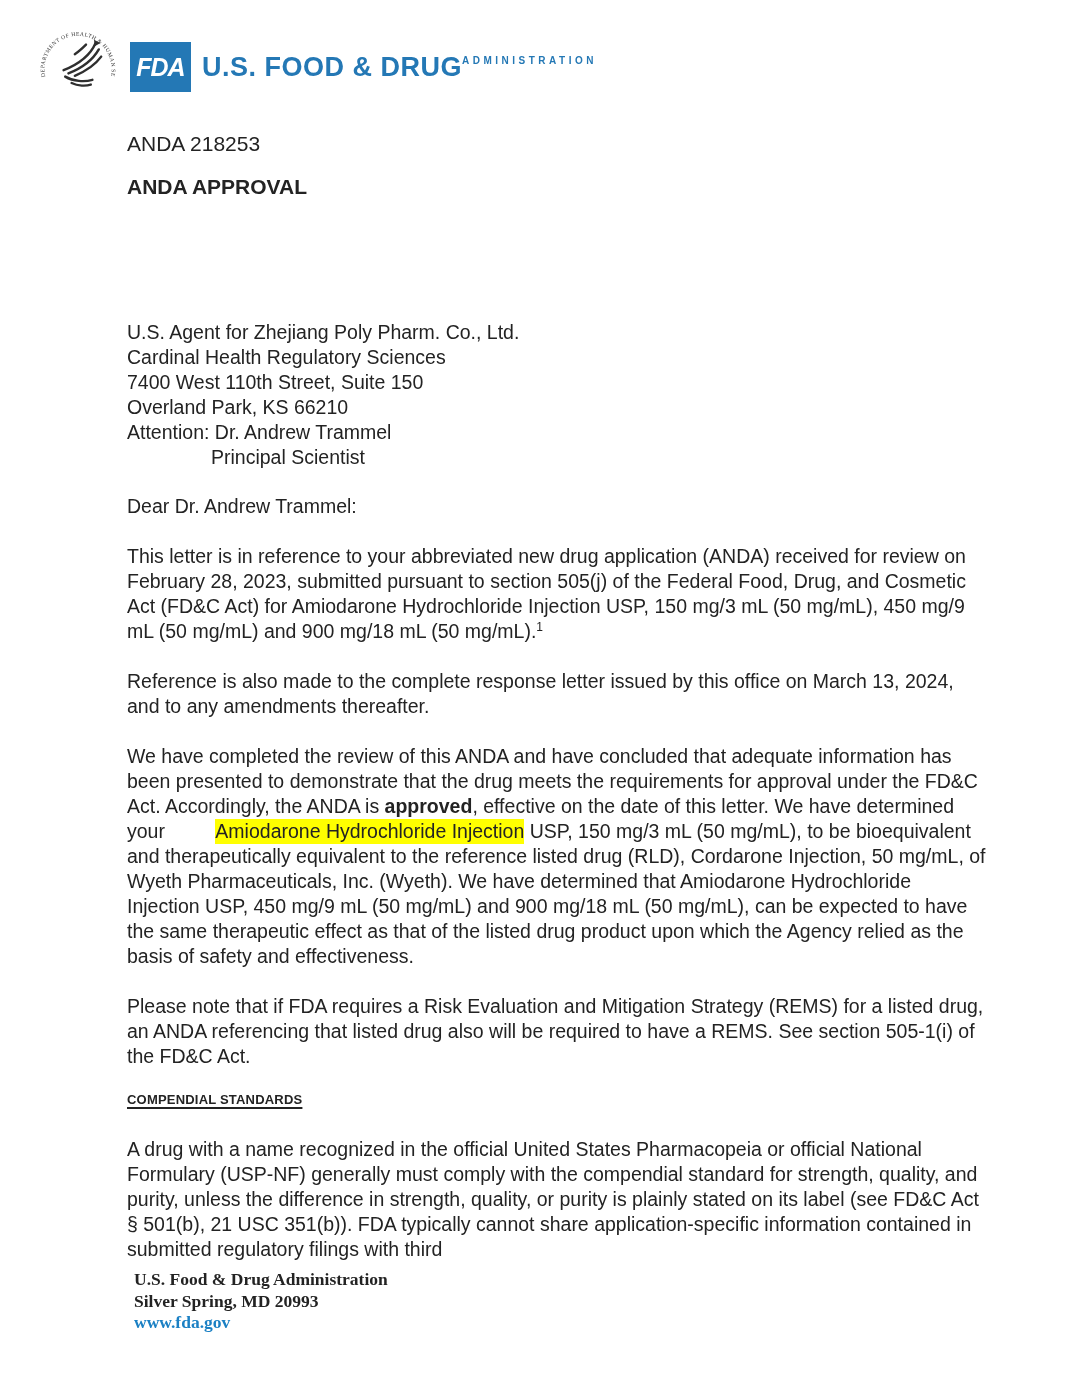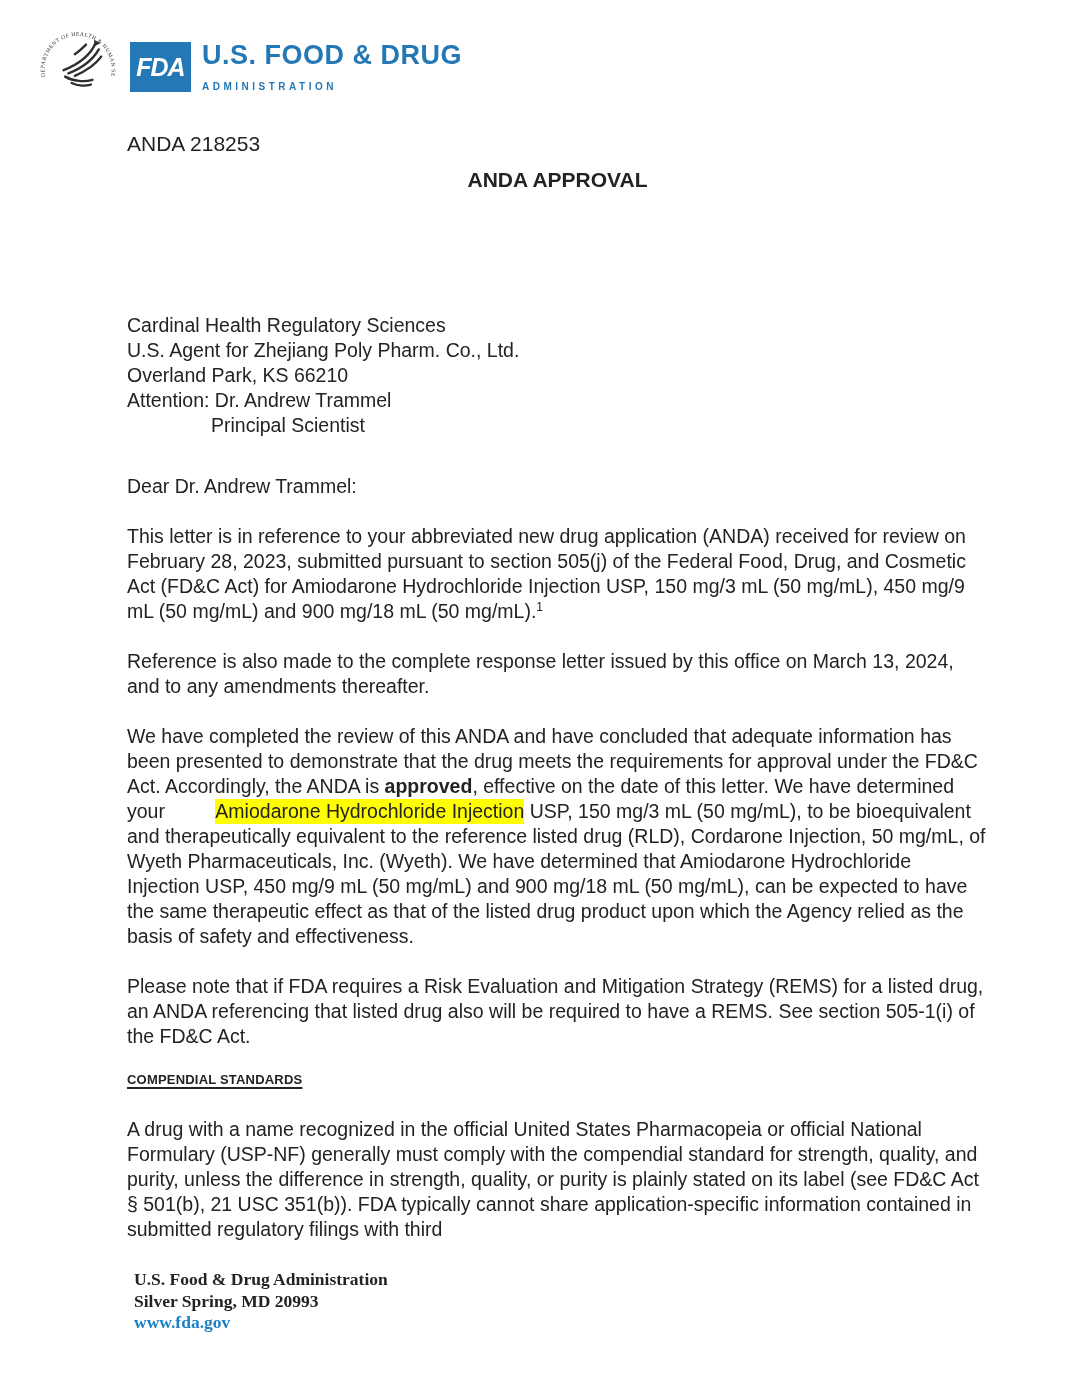--- a/index.html
+++ b/index.html
@@ -29,21 +29,21 @@
     width: 61px; height: 50px;
     background: var(--brand, #2478b5);
     color: #ffffff;
     display: flex; align-items: center; justify-content: center;
     font-weight: bold;
     font-style: italic;
     font-size: 25px;
     letter-spacing: -1px;
     margin-right: 11px;
   }
-  .brand { display: flex; flex-direction: column; justify-content: center; gap: 8px; }
+  .brand { display: flex; flex-direction: row; justify-content: center; }
   .brand-line1 {
     color: var(--brand, #2478b5);
     font-weight: bold;
     font-size: 27px;
     letter-spacing: 0.5px;
     line-height: 30px;
   }
   .brand-line2 {
     color: var(--brand, #2478b5);
     font-weight: bold;
@@ -55,29 +55,29 @@
   
   .content {
     padding: 131px 92px 0 127px;
     font-size: 19.5px;
     line-height: 25px;
   }
   .anda-number { font-size: 21px; line-height: 26px; }
   .approval-label {
     font-size: 21px;
     font-weight: bold;
-    text-align: center;
+    text-align: left;
     line-height: 26px;
-    margin-top: 10px;
+    margin-top: 17px;
   }
   .recipient { margin-top: 120px; }
   .recipient div { line-height: 25px; }
   .attention-title { padding-left: 84px; }
 
-  .salutation { margin-top: 36px; }
+  .salutation { margin-top: 24px; }
   p.body-par { margin-top: 25px; }
 
   sup.footnote {
     font-size: 12px;
     vertical-align: super;
     line-height: 0;
   }
   strong.approved { font-weight: bold; }
   mark.drug-highlight {
     background: var(--highlight, #ffff00);
@@ -152,22 +152,23 @@
       <span class="brand-line2">ADMINISTRATION</span>
     </span>
   </header>
 
   <main class="content">
 
     <div class="anda-number">ANDA 218253</div>
     <div class="approval-label">ANDA APPROVAL</div>
 
     <div class="recipient">
+      <div>U.S. Agent for Zhejiang Poly Pharm. Co., Ltd.</div>
       <div>Cardinal Health Regulatory Sciences</div>
-      <div>U.S. Agent for Zhejiang Poly Pharm. Co., Ltd.</div>
+      <div>7400 West 110th Street, Suite 150</div>
       <div>Overland Park, KS 66210</div>
       <div>Attention: Dr. Andrew Trammel</div>
       <div class="attention-title">Principal Scientist</div>
     </div>
 
     <p class="salutation">Dear Dr. Andrew Trammel:</p>
 
     <p class="body-par"><span>This letter is in reference to your abbreviated new drug application (ANDA) received for review on February 28, 2023, submitted pursuant to section 505(j) of the Federal Food, Drug, and Cosmetic Act (FD&amp;C Act) for Amiodarone Hydrochloride Injection USP, 150 mg/3 mL (50 mg/mL), 450 mg/9 mL (50 mg/mL) and 900 mg/18 mL (50 mg/mL).</span><sup class="footnote">1</sup></p>
 
     <p class="body-par">Reference is also made to the complete response letter issued by this office on March 13, 2024, and to any amendments thereafter.</p>

